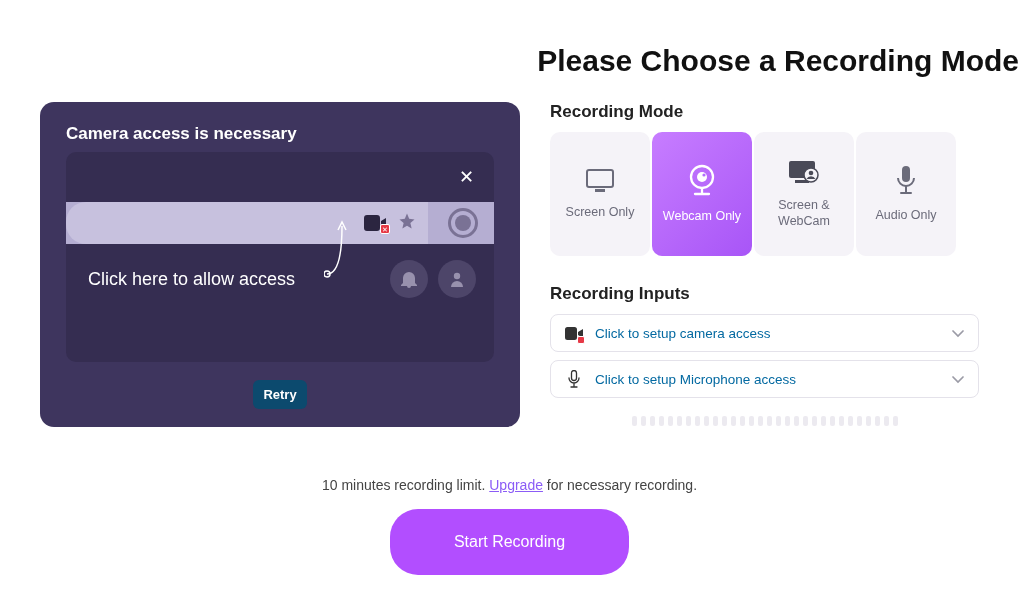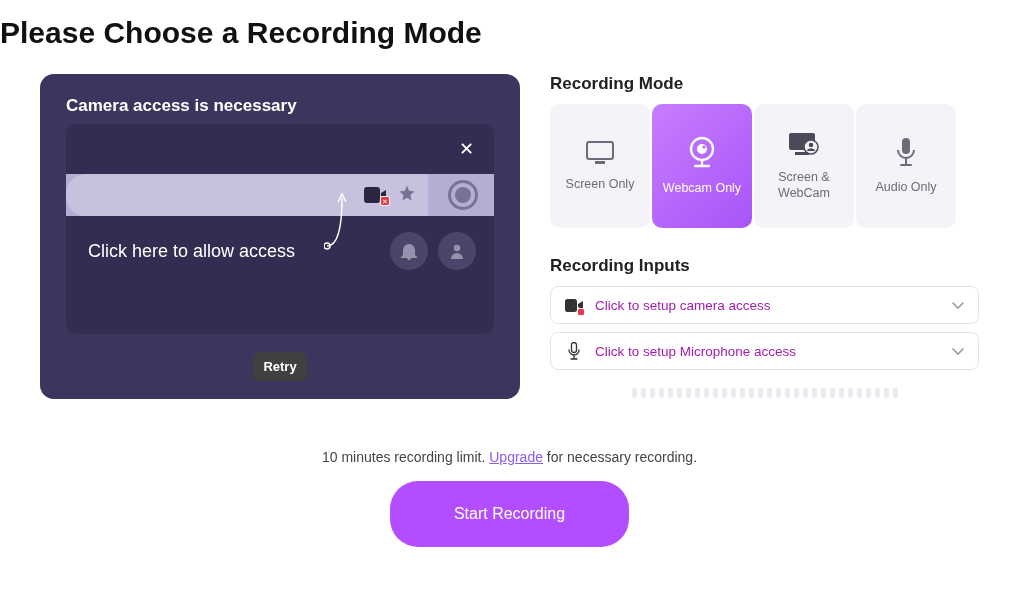--- a/index.html
+++ b/index.html
@@ -4,25 +4,25 @@
   <style>
     * { box-sizing: border-box; margin: 0; padding: 0; }
     body {
       font-family: -apple-system, BlinkMacSystemFont, 'Segoe UI', Arial, sans-serif;
       background: #fff;
       width: 1019px;
       height: 605px;
       overflow: hidden;
     }
     .page-title {
-      text-align: left;
+      text-align: right;
       font-size: 30px;
       font-weight: 700;
       color: #111;
-      padding: 16px 0 24px 0;
+      padding: 44px 0 24px 0;
     }
     .main-container {
       display: flex;
       gap: 30px;
       padding: 0 40px;
     }
     .left-panel {
       width: 480px;
       background: #3e355e;
       border-radius: 14px;
@@ -145,21 +145,21 @@
       width: 38px; height: 38px;
       background: #4d4569;
       border-radius: 50%;
       display: flex;
       align-items: center;
       justify-content: center;
     }
     .retry-btn {
       display: block;
       margin: 18px auto 0 auto;
-      background: #404040;
+      background: #0c4a6e;
       color: #fff;
       border: none;
       border-radius: 6px;
       padding: 7px 10px;
       font-size: 13px;
       font-weight: 600;
       cursor: pointer;
     }
     .right-panel {
       flex: 1;
@@ -211,21 +211,21 @@
     }
     .input-icon {
       width: 18px; height: 18px;
       display: flex;
       align-items: center;
       justify-content: center;
       position: relative;
     }
     .input-text {
       flex: 1;
-      color: #a21caf;
+      color: #0369a1;
       font-size: 13.5px;
     }
     .chevron {
       color: #9b9ba6;
     }
     .dots-row {
       display: flex;
       justify-content: center;
       gap: 4px;
       margin-top: 18px;

